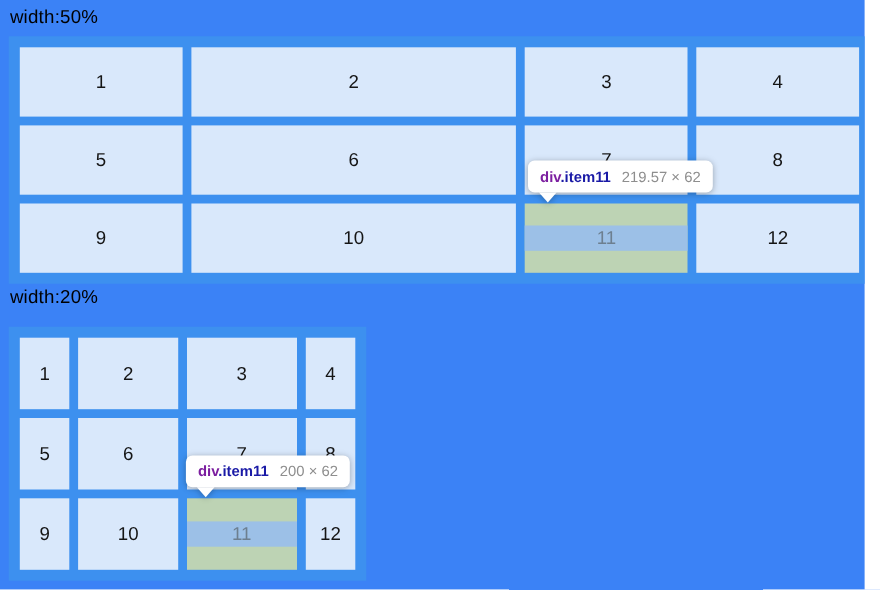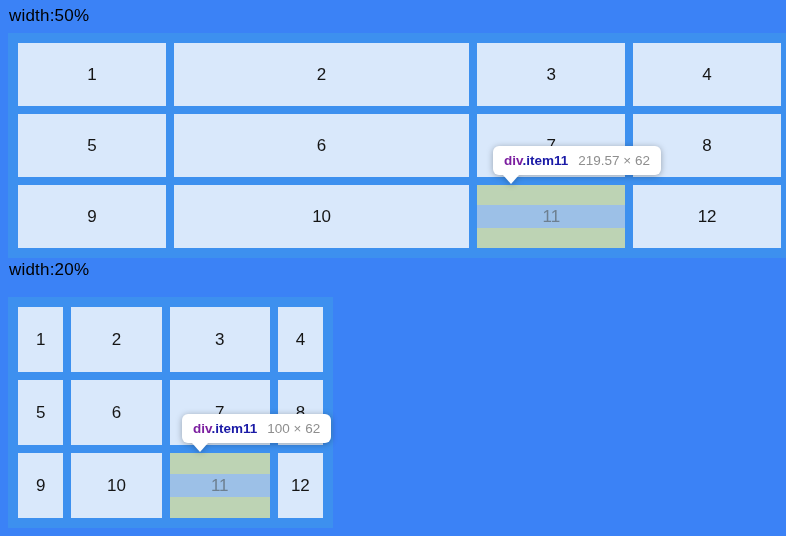--- a/index.html
+++ b/index.html
@@ -32,21 +32,20 @@
     width:100%;flex:0 0 23px;
     display:flex;align-items:center;justify-content:center;
     color:#6d7f90;font-size:17px;
   }
   .tooltip{
     position:absolute;z-index:10;height:29px;
     background:#fff;border-radius:6px;
     display:flex;align-items:center;gap:10px;padding:0 11px;
     font-size:13.5px;white-space:nowrap;
     filter:drop-shadow(0 1px 3px rgba(0,0,0,0.30));
-    margin-left:13px;
   }
   .tooltip::after{
     content:"";position:absolute;left:10px;top:100%;
     width:0;height:0;
     border-left:8px solid transparent;border-right:8px solid transparent;
     border-top:9px solid #fff;
   }
   .tooltip1{left:480px;top:146px;}
   .tooltip2{left:169px;top:414px;}
   .tt-sel{font-weight:bold;}
@@ -97,16 +96,16 @@
       <div class="cell">9</div>
       <div class="cell">10</div>
       <div class="cell hl">
         <div class="band" style="color: rgb(109, 127, 144);">11</div>
       </div>
       <div class="cell">12</div>
     </div>
 
   <div class="tooltip tooltip2">
     <span class="tt-sel"><span class="tt-tag">div</span><span class="tt-class">.item11</span></span>
-    <span class="tt-dims">100 × 62</span>
+    <span class="tt-dims">200 × 62</span>
   </div>
 
 </div>
 
 </body></html>

